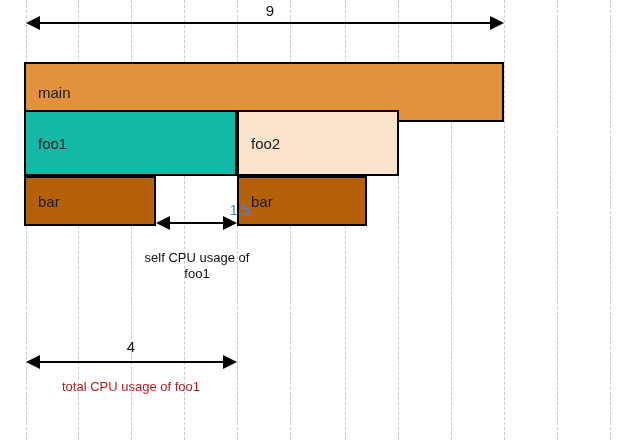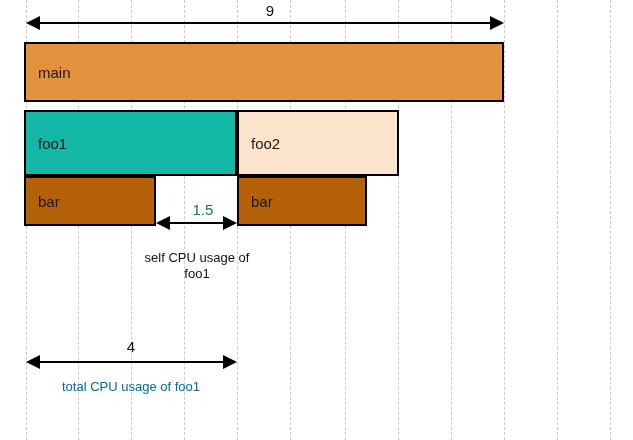--- a/index.html
+++ b/index.html
@@ -84,21 +84,21 @@
       <div class="gridline" style="left: 237px; height: 440px; border-left-color: rgb(201, 201, 201);"></div>
       <div class="gridline" style="left: 290px; height: 440px; border-left-color: rgb(201, 201, 201);"></div>
       <div class="gridline" style="left: 345px; height: 440px; border-left-color: rgb(201, 201, 201);"></div>
       <div class="gridline" style="left: 398px; height: 440px; border-left-color: rgb(201, 201, 201);"></div>
       <div class="gridline" style="left: 451px; height: 440px; border-left-color: rgb(201, 201, 201);"></div>
       <div class="gridline" style="left: 504px; height: 440px; border-left-color: rgb(201, 201, 201);"></div>
       <div class="gridline" style="left: 557px; height: 440px; border-left-color: rgb(201, 201, 201);"></div>
       <div class="gridline" style="left: 610px; height: 440px; border-left-color: rgb(201, 201, 201);"></div>
     </div>
   <div id="frames-layer">
-      <div class="frame" style="left: 24px; top: 42px; width: 480px; height: 60px; background: rgb(227, 145, 60); border-color: rgb(0, 0, 0);">
+      <div class="frame" style="left: 24px; top: 62px; width: 480px; height: 60px; background: rgb(227, 145, 60); border-color: rgb(0, 0, 0);">
         <span class="frame-label">main</span>
       </div>
       <div class="frame" style="left: 24px; top: 110px; width: 213px; height: 66px; background: #14b8a6; border-color: rgb(0, 0, 0);">
         <span class="frame-label">foo1</span>
       </div>
       <div class="frame" style="left: 237px; top: 110px; width: 162px; height: 66px; background: rgb(252, 228, 204); border-color: rgb(0, 0, 0);">
         <span class="frame-label">foo2</span>
       </div>
       <div class="frame" style="left: 24px; top: 176px; width: 132px; height: 50px; background: rgb(181, 97, 10); border-color: rgb(0, 0, 0);">
         <span class="frame-label">bar</span>
@@ -108,21 +108,21 @@
       </div>
     </div>
   <div id="measures-layer">
       <div class="measure-line" style="left: 36px; top: 22px; width: 458px; border-top-color: rgb(0, 0, 0);"></div>
       <div class="arrowhead arrow-left" style="left: 26px; top: 16px; border-right-color: rgb(0, 0, 0);"></div>
       <div class="arrowhead arrow-right" style="left: 490px; top: 16px; border-left-color: rgb(0, 0, 0);"></div>
       <div class="measure-value" style="left: 230px; top: 2px; width: 80px; color: rgb(17, 17, 17);">9</div>
       <div class="measure-line" style="left: 166px; top: 222px; width: 61px; border-top-color: rgb(0, 0, 0);"></div>
       <div class="arrowhead arrow-left" style="left: 156px; top: 216px; border-right-color: rgb(0, 0, 0);"></div>
       <div class="arrowhead arrow-right" style="left: 223px; top: 216px; border-left-color: rgb(0, 0, 0);"></div>
-      <div class="measure-value" style="left: 157px; top: 201px; width: 92px; color: #0f766e;">1.5</div>
+      <div class="measure-value" style="left: 157px; top: 201px; width: 92px; color: #3b82f6; padding-left: 37px;">1.5</div>
       <div class="caption" style="left: 142px; top: 250px; width: 110px; color: rgb(17, 17, 17);">self CPU usage of foo1</div>
       <div class="measure-line" style="left: 36px; top: 361px; width: 191px; border-top-color: rgb(0, 0, 0);"></div>
       <div class="arrowhead arrow-left" style="left: 26px; top: 355px; border-right-color: rgb(0, 0, 0);"></div>
       <div class="arrowhead arrow-right" style="left: 223px; top: 355px; border-left-color: rgb(0, 0, 0);"></div>
       <div class="measure-value" style="left: 91px; top: 338px; width: 80px; color: rgb(17, 17, 17);">4</div>
-      <div class="caption" style="left: 36px; top: 379px; width: 190px; color: #0369a1;">total CPU usage of foo1</div>
+      <div class="caption" style="left: 36px; top: 379px; width: 190px; color: #b91c1c;">total CPU usage of foo1</div>
     </div>
 </div>
 
 </body></html>

